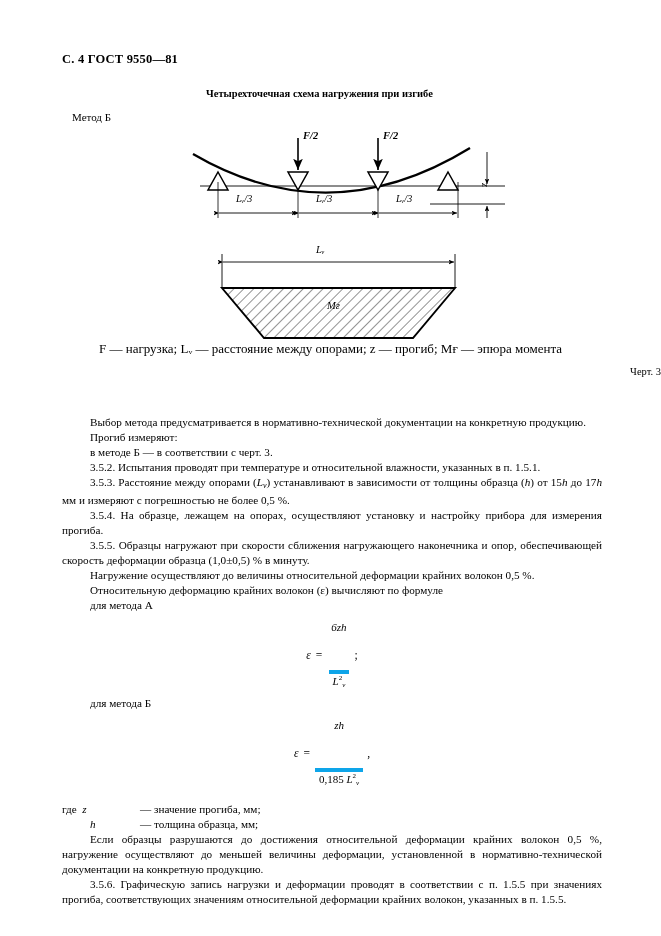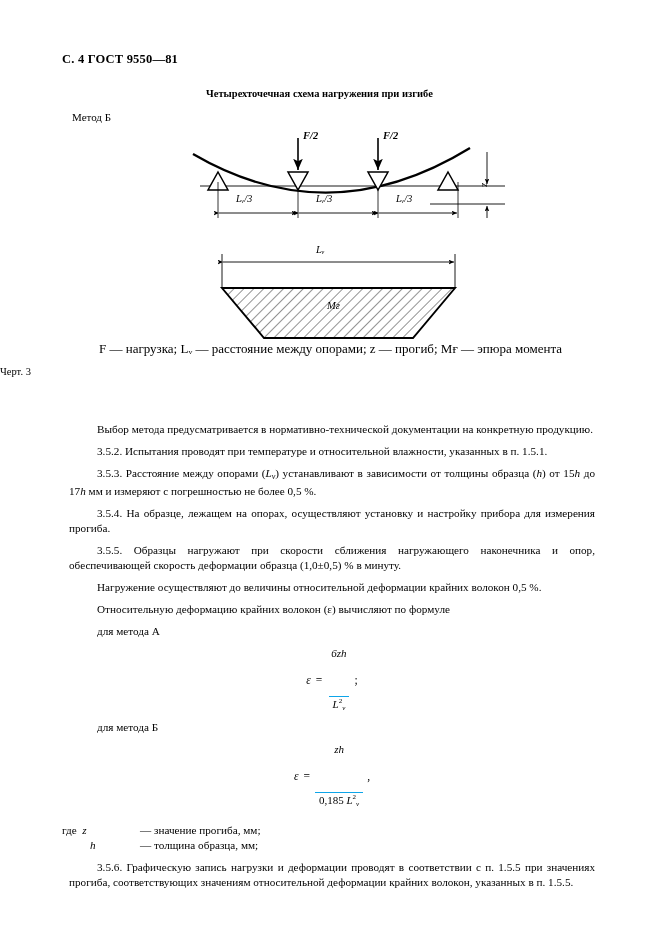--- a/index.html
+++ b/index.html
@@ -67,35 +67,35 @@
     width: 661px;
     text-align: center;
     font-size: 13px;
     font-family: "Liberation Serif", serif;
   }
   .fig-number {
     position: absolute;
     left: 0;
     top: 366px;
     width: 661px;
-    text-align: left;
+    text-align: right;
     font-size: 10.5px;
   }
 
   
   .body-text {
     position: absolute;
     left: 62px;
     top: 415px;
     width: 540px;
     font-size: 11.2px;
     line-height: 15.0px;
   }
   .body-text p {
-    margin: 7px;
+    margin: 0;
     text-align: justify;
     text-indent: 28px;
     text-justify: inter-word;
   }
   .body-text i { font-style: italic; }
   .body-text sub { font-size: 8px; vertical-align: -2px; }
 
   
   .formula-row {
     display: flex;
@@ -118,21 +118,21 @@
     vertical-align: middle;
     line-height: 1.12;
     gap: 36px;
   }
   .frac .num {
     padding: 0 4px 1px 4px;
     font-style: italic;
     font-size: 11px;
   }
   .frac .den {
-    border-top: 1px solid #0ea5e9;
+    border-top: 4px solid #0ea5e9;
     padding: 1px 4px 0 4px;
     font-size: 11px;
   }
   .frac .den .lv { font-style: italic; }
   .frac .den sup { font-size: 7px; vertical-align: super; }
   .frac .den sub { font-size: 7px; vertical-align: -2px; font-style: italic; }
   .formula .tail { margin-left: 4px; }
 
   .label-method {
     text-indent: 28px;
@@ -237,20 +237,22 @@
 
     <div style="position:absolute;left:327px;top:174px;font-size:10.5px;font-style:italic;">Mғ</div>
   </div>
 
   <div class="fig-caption">F — нагрузка; Lᵥ — расстояние между опорами; z — прогиб; Mғ — эпюра момента</div>
   <div class="fig-number">Черт. 3</div>
 
   <div class="body-text">
 
     <p>Выбор метода предусматривается в нормативно-технической документации на конкретную продукцию.</p>
+    <p>Прогиб измеряют:</p>
+    <p>в методе Б — в соответствии с черт. 3.</p>
     <p>3.5.2. Испытания проводят при температуре и относительной влажности, указанных в п. 1.5.1.</p>
 
     <p><span>3.5.3. Расстояние между опорами (</span><i><span>L</span><sub>v</sub></i><span>) устанавливают в зависимости от толщины образца (</span><i>h</i><span>) от 15</span><i>h</i><span> до 17</span><i>h</i><span> мм и измеряют с погрешностью не более 0,5 %.</span></p>
 
     <p>3.5.4. На образце, лежащем на опорах, осуществляют установку и настройку прибора для измерения прогиба.</p>
     <p>3.5.5. Образцы нагружают при скорости сближения нагружающего наконечника и опор, обеспечивающей скорость деформации образца (1,0±0,5) % в минуту.</p>
     <p>Нагружение осуществляют до величины относительной деформации крайних волокон 0,5 %.</p>
     <p>Относительную деформацию крайних волокон (ε) вычисляют по формуле</p>
     <p class="label-method">для метода А</p>
 
@@ -284,16 +286,17 @@
       <div class="varrow">
         <span class="vkey where"><span>где</span>&nbsp;&nbsp;<i class="vsym">z</i></span>
         <span class="vval">— значение прогиба, мм;</span>
       </div>
       <div class="varrow">
         <span class="vkey"><span style="display:inline-block;width:22px;"></span><i class="vsym">h</i></span>
         <span class="vval">— толщина образца, мм;</span>
       </div>
     </div>
 
+    <p>Если образцы разрушаются до достижения относительной деформации крайних волокон 0,5 %, нагружение осуществляют до меньшей величины деформации, установленной в нормативно-технической документации на конкретную продукцию.</p>
     <p>3.5.6. Графическую запись нагрузки и деформации проводят в соответствии с п. 1.5.5 при значениях прогиба, соответствующих значениям относительной деформации крайних волокон, указанных в п. 1.5.5.</p>
   </div>
 
 </div>
 
 </body></html>

